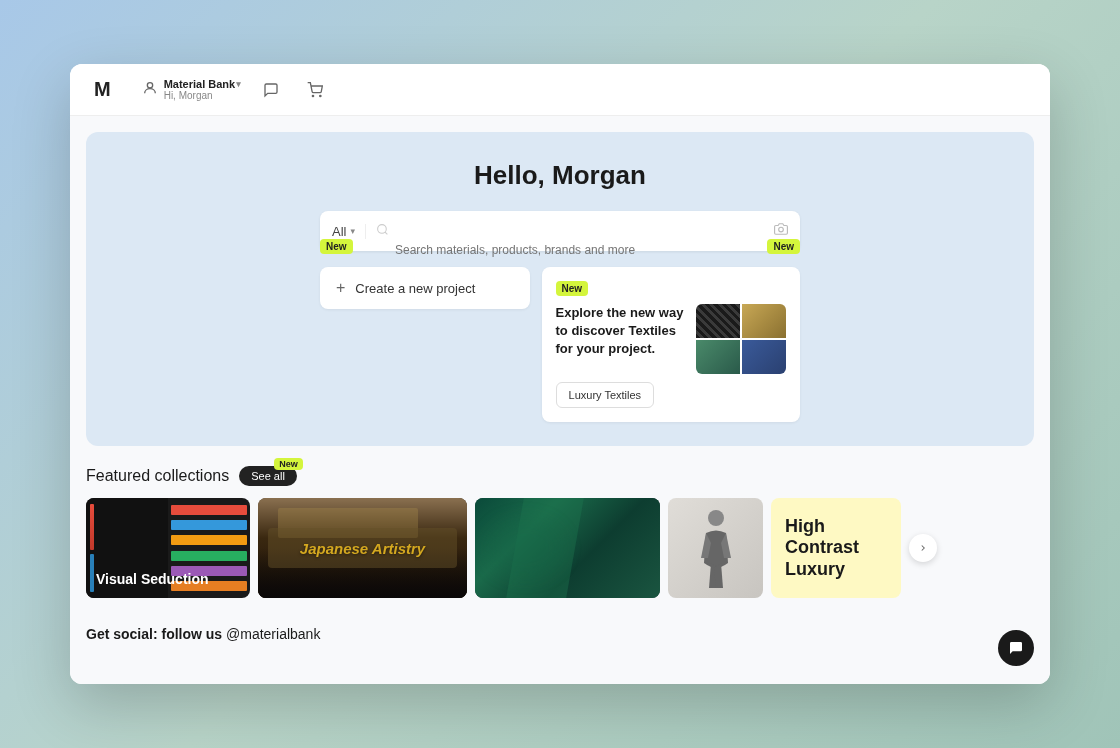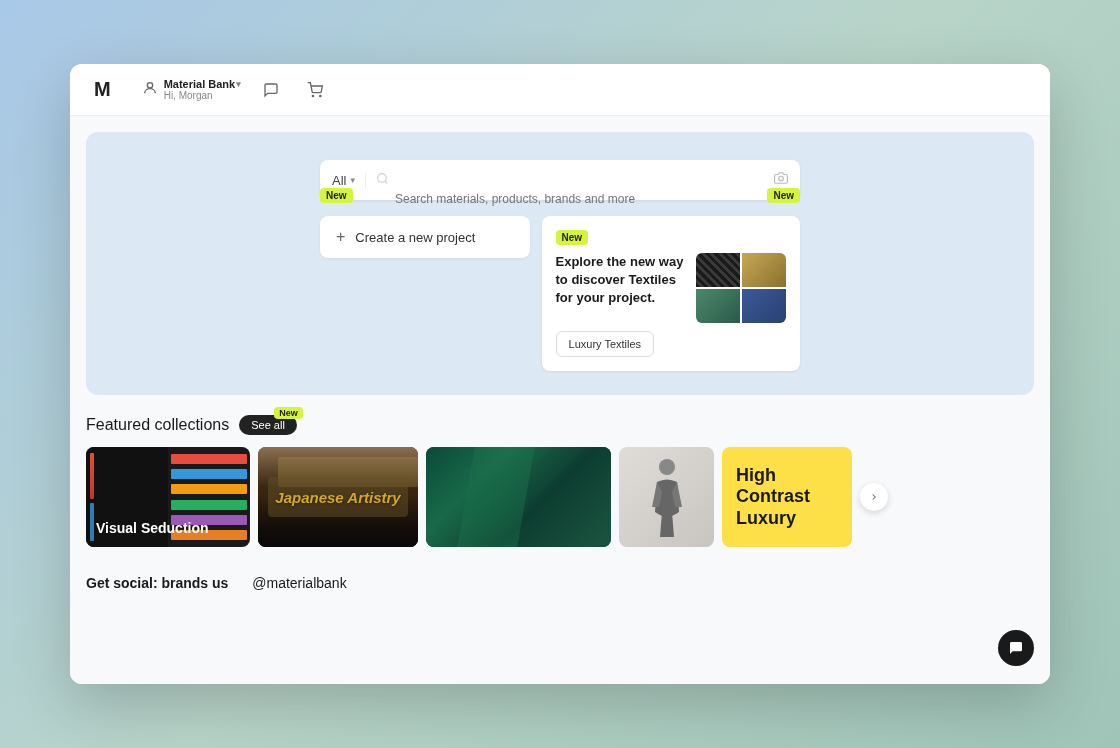--- a/index.html
+++ b/index.html
@@ -336,21 +336,20 @@
     
     .social-footer {
       padding: 12px 16px;
       font-size: 14px;
       color: #1a1a1a;
       font-weight: 600;
     }
     .social-handle {
       color: #1a1a1a;
       font-weight: 400;
-      margin-left: 20px;
     }
     
     .floating-chat {
       position: absolute;
       bottom: 18px;
       right: 16px;
       width: 36px;
       height: 36px;
       background: #1a1a1a;
       border-radius: 50%;
@@ -427,20 +426,21 @@
             <circle cx="20" cy="21" r="1"></circle>
             <path d="M1 1h4l2.68 13.39a2 2 0 0 0 2 1.61h9.72a2 2 0 0 0 2-1.61L23 6H6"></path>
           </svg>
       </div>
     </div>
   </nav>
 
   <div class="main-content">
 
     <div class="hero">
+      <h1 class="hero-title">Hello, Morgan</h1>
 
       <div class="search-bar">
         <div class="search-filter">
           <span>All</span>
           <span style="font-size:9px; color:#888;">▾</span>
         </div>
         <div class="search-input-area">
           <span style="color:#bbb;">
             <svg width="13" height="13" viewBox="0 0 24 24" fill="none" stroke="#ccc" stroke-width="2">
                 <circle cx="11" cy="11" r="8"></circle>
@@ -510,21 +510,21 @@
               <div style="height:10px; background:#e74c3c; border-radius:1px;"></div>
               <div style="height:10px; background:#3498db; border-radius:1px;"></div>
               <div style="height:10px; background:#f39c12; border-radius:1px;"></div>
               <div style="height:10px; background:#27ae60; border-radius:1px;"></div>
               <div style="height:10px; background:#9b59b6; border-radius:1px;"></div>
               <div style="height:10px; background:#e67e22; border-radius:1px;"></div>
             </div>
             <div class="collection-card-1-text">Visual Seduction</div>
           </div>
 
-          <div class="collection-card collection-card-2" style="width:160px;">
+          <div class="collection-card collection-card-2" style="width:209px;">
             <div style="position:absolute; inset:0; background: linear-gradient(180deg, rgba(180,140,60,0.15) 0%, rgba(60,40,20,0.8) 100%); border-radius:8px;"></div>
             <div style="position:absolute; inset:0; display:flex; align-items:center; justify-content:center;">
 
               <div style="width:100%; height:100%; background: linear-gradient(180deg, #8a7050 0%, #3a2810 40%, #1a1008 100%); position:relative; overflow:hidden;">
                 <div style="position:absolute; bottom:0; width:100%; height:50%; background: linear-gradient(to top, #0a0808, transparent);"></div>
                 <div style="position:absolute; top:10px; left:20px; width:140px; height:30px; background: rgba(180,150,80,0.3); border-radius:2px;"></div>
                 <div style="position:absolute; top:30px; left:10px; right:10px; height:40px; background: rgba(100,80,40,0.5); border-radius:4px;"></div>
               </div>
             </div>
             <span class="collection-card-2-text">Japanese Artistry</span>
@@ -544,35 +544,35 @@
                 <circle cx="30" cy="15" r="8" fill="#888"></circle>
                 <path d="M20 30 Q30 25 40 30 L42 60 Q35 65 30 65 Q25 65 18 60 Z" fill="#666"></path>
                 <path d="M20 30 L15 55 L22 55 L25 40" fill="#777"></path>
                 <path d="M40 30 L45 55 L38 55 L35 40" fill="#777"></path>
                 <path d="M25 60 L23 85 L30 85 L32 65" fill="#666"></path>
                 <path d="M35 60 L37 85 L30 85 L28 65" fill="#666"></path>
               </svg>
             </div>
           </div>
 
-          <div class="collection-card collection-card-5" style="width:130px; background:#fde047;">
+          <div class="collection-card collection-card-5" style="width:130px; background:#fef9c3;">
             <div class="collection-card-5-text">High Contrast Luxury</div>
           </div>
         </div>
 
         <div class="arrow-btn">
           <svg width="10" height="10" viewBox="0 0 24 24" fill="none" stroke="#666" stroke-width="2.5">
               <path d="m9 18 6-6-6-6"></path>
             </svg>
         </div>
       </div>
     </div>
 
     <div class="social-footer">
-      <span>Get social: brands us</span>
+      <span>Get social: follow us</span>
       <span class="social-handle">@materialbank</span>
     </div>
   </div>
 
   <div class="floating-chat">
     <svg width="16" height="16" viewBox="0 0 24 24" fill="white">
         <path d="M21 15a2 2 0 0 1-2 2H7l-4 4V5a2 2 0 0 1 2-2h14a2 2 0 0 1 2 2z"></path>
       </svg>
   </div>
 </div>

